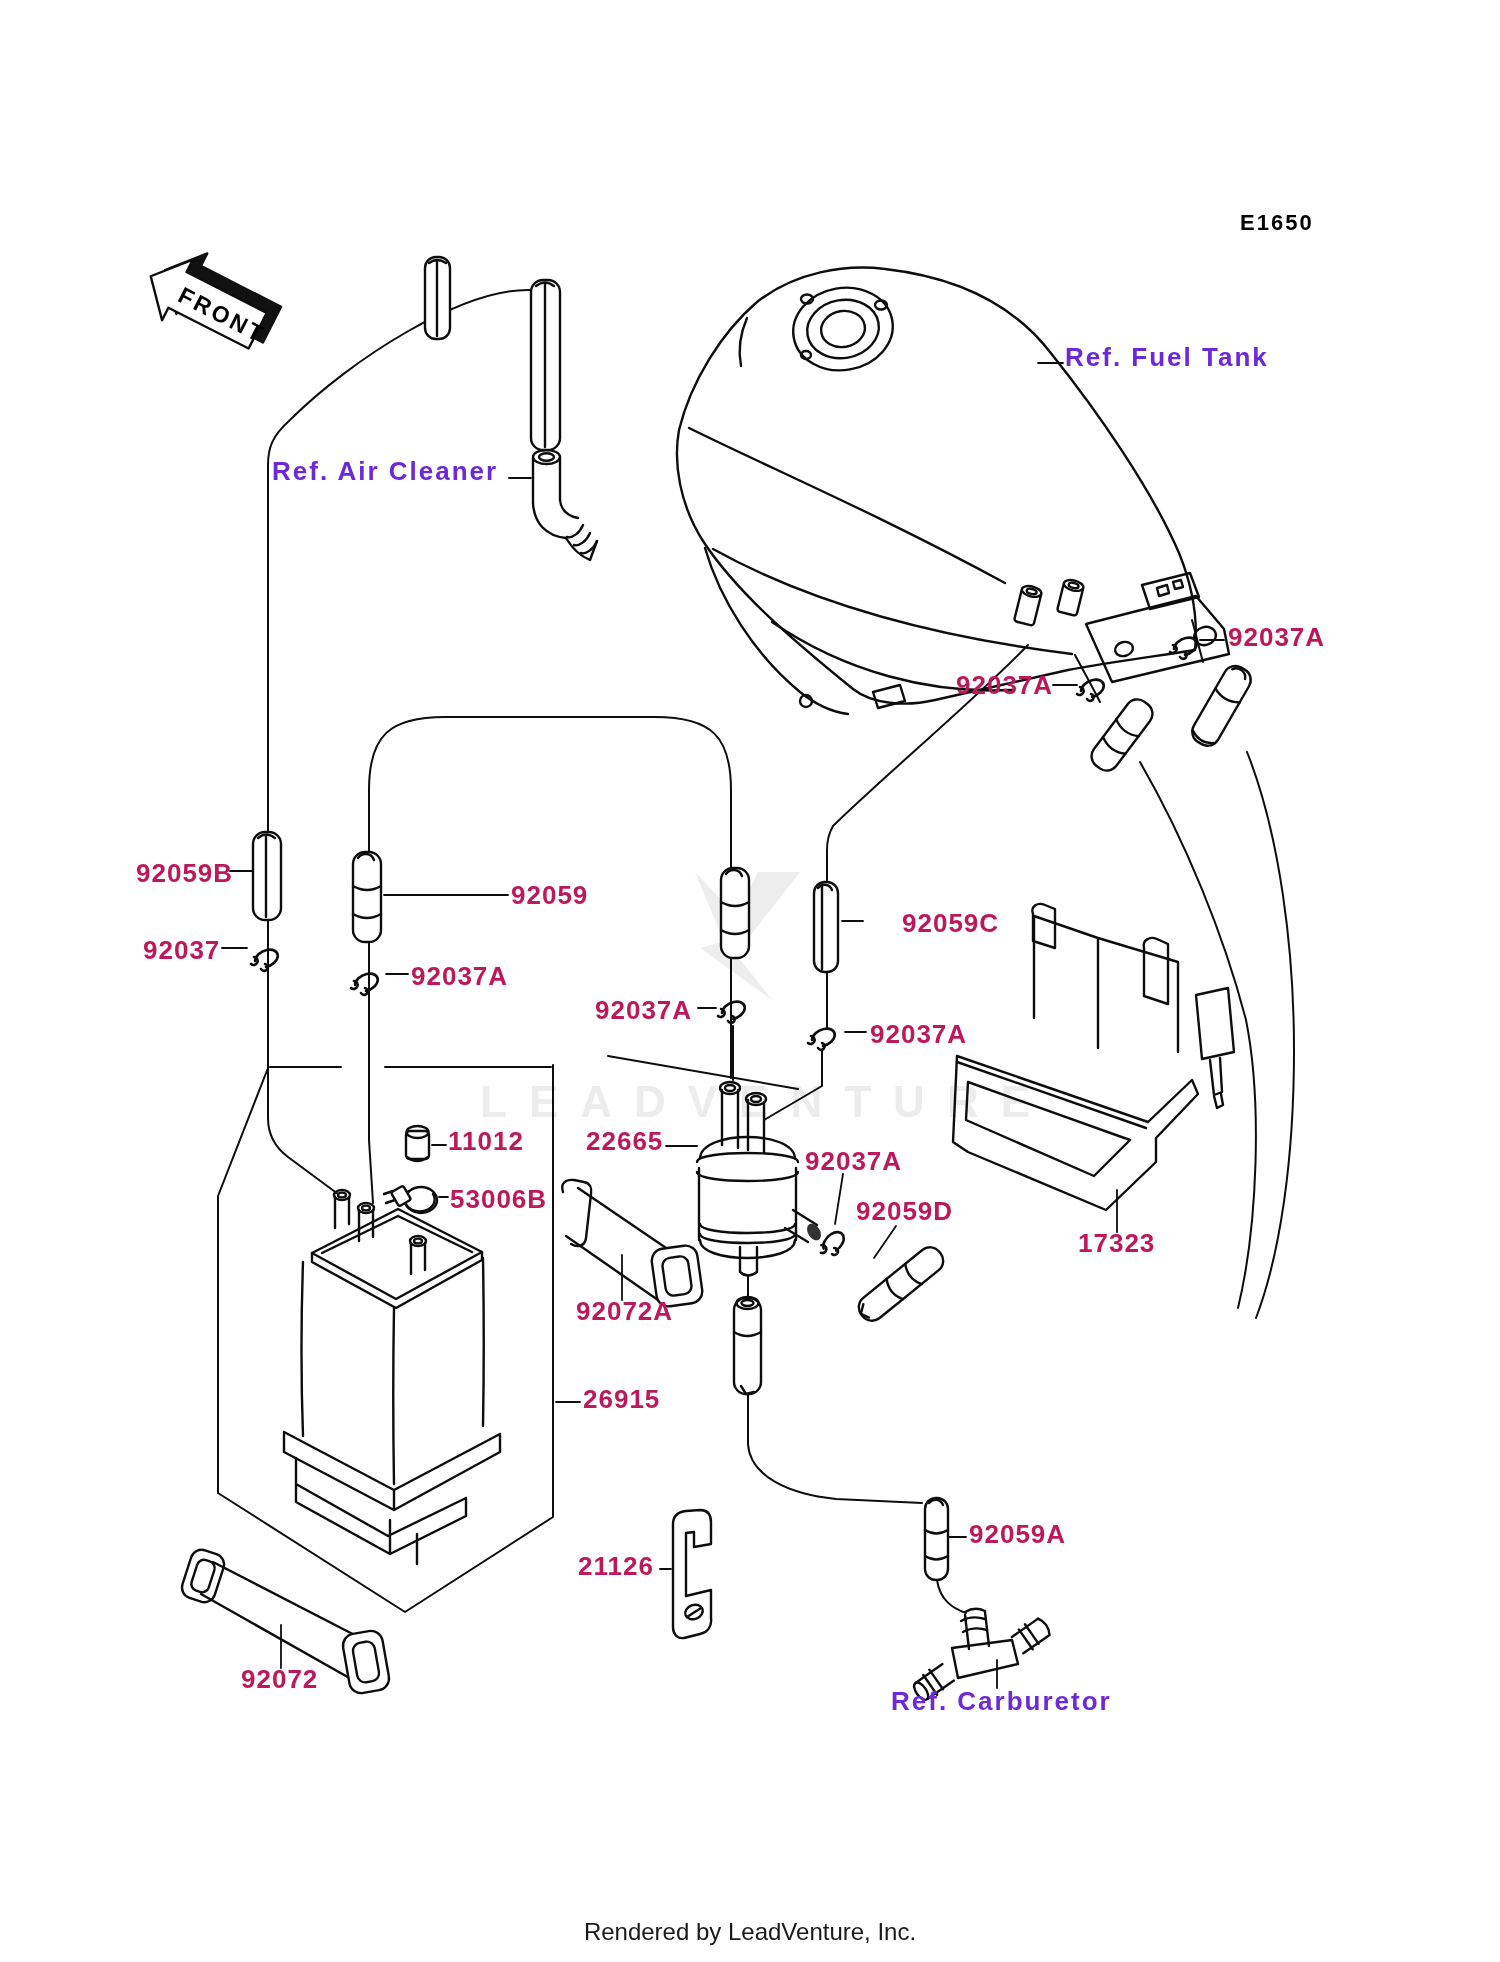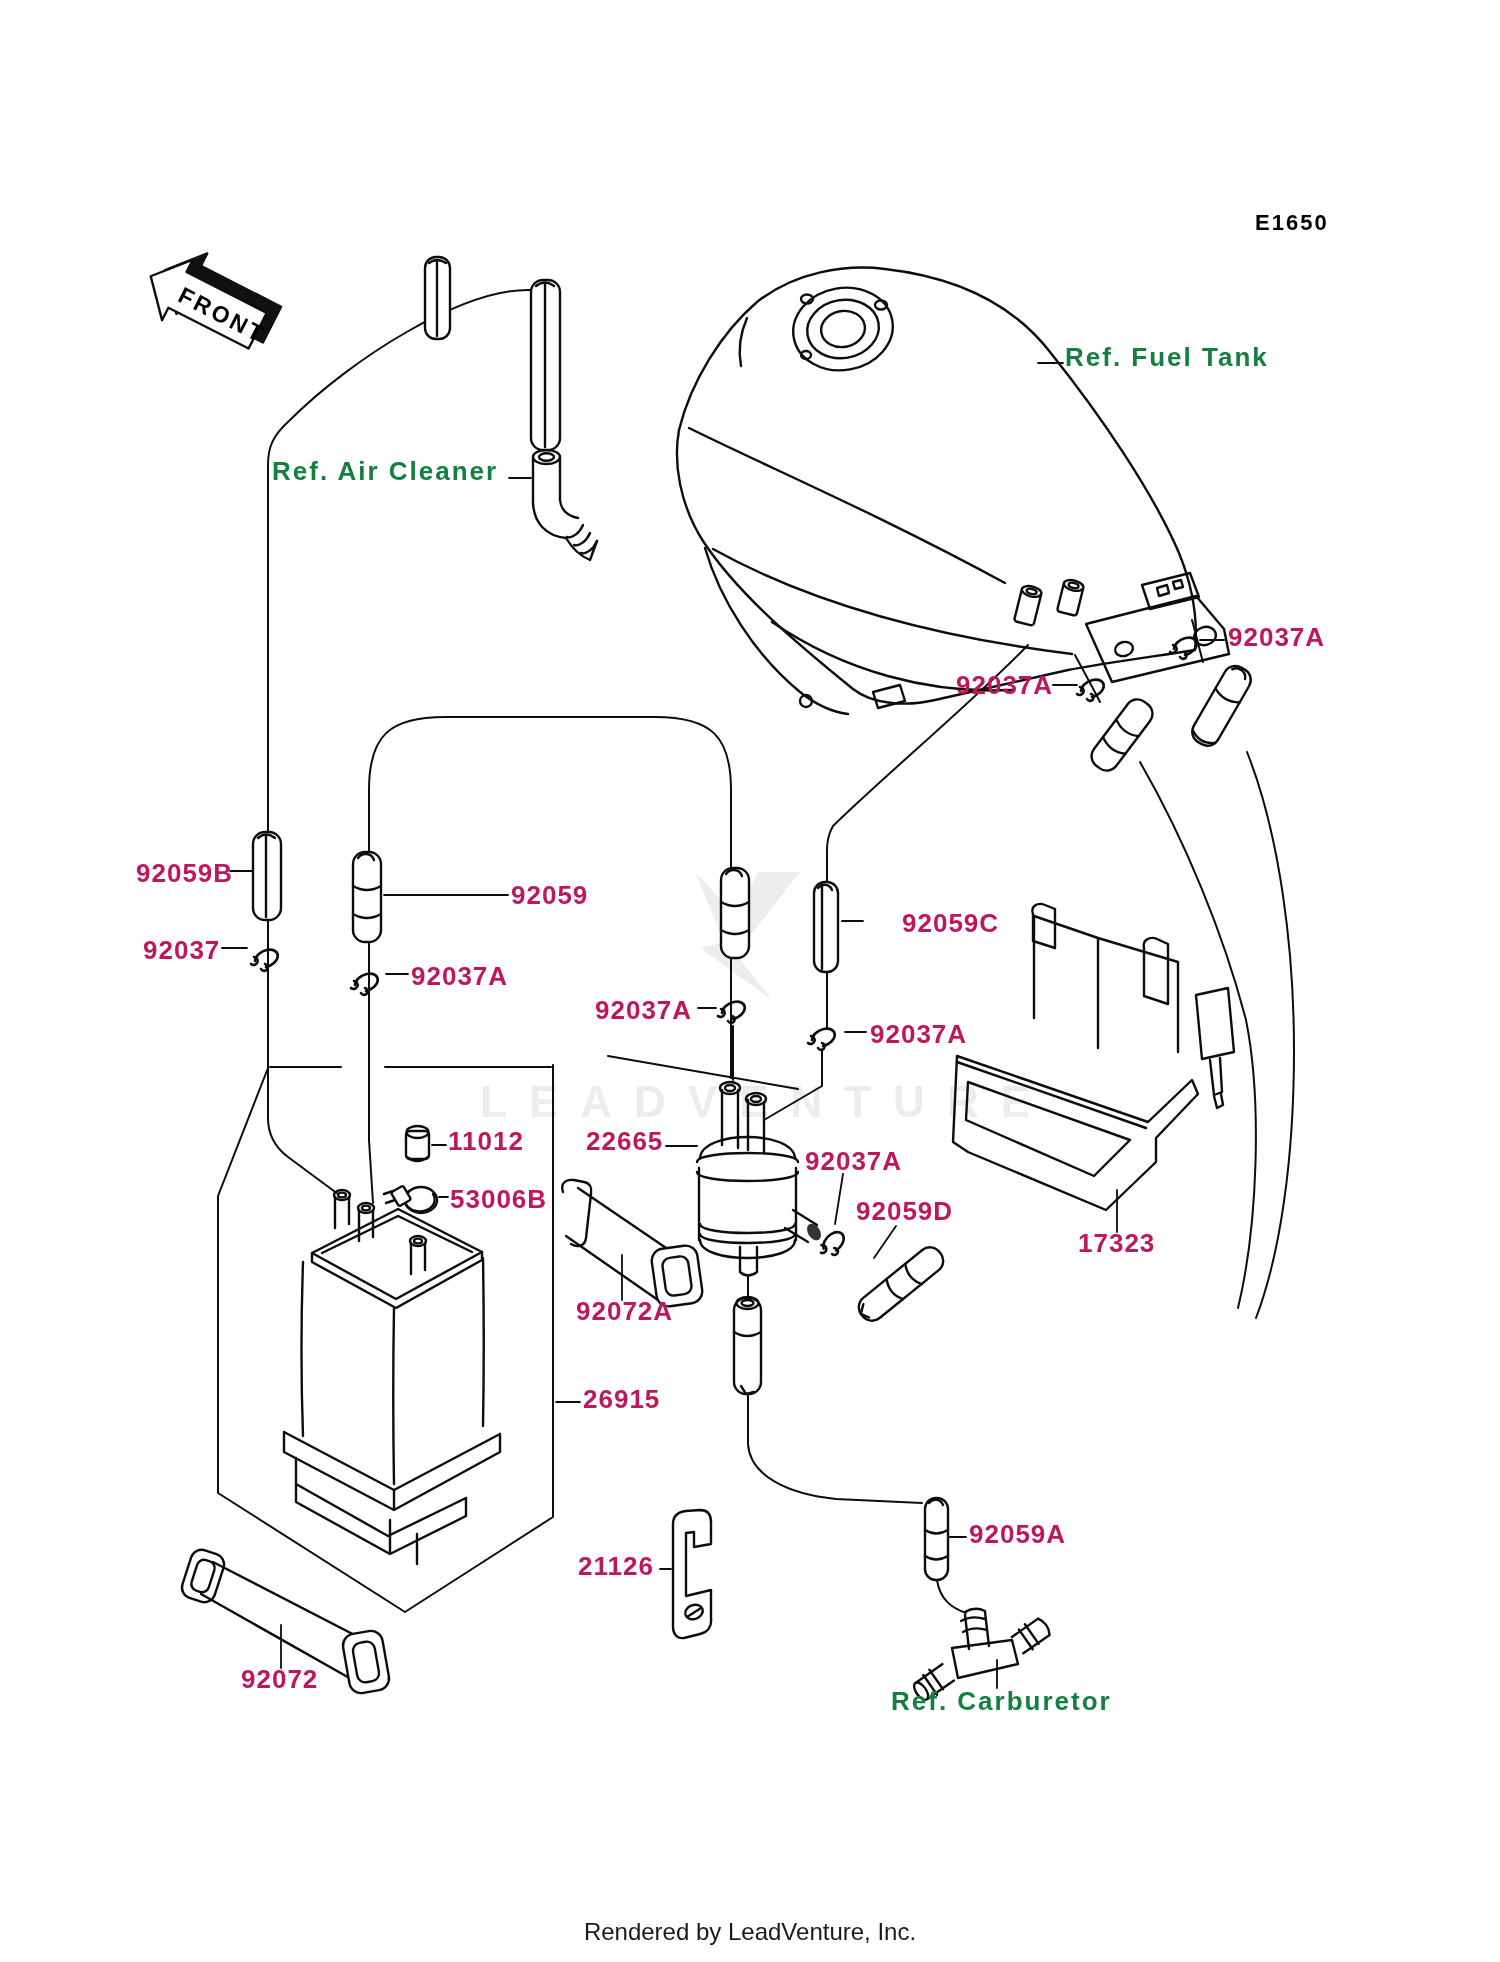--- a/index.html
+++ b/index.html
@@ -2,23 +2,23 @@
 <html><head>
 <meta charset="utf-8">
 <style>
   html,body{margin:0;padding:0;background:#fff;}
   .stage{position:relative;width:1500px;height:1962px;background:#fff;overflow:hidden;
          font-family:"Liberation Sans", sans-serif;}
   svg{position:absolute;left:0;top:0;}
   .plabel{position:absolute;font:bold 26px "Liberation Sans",sans-serif;letter-spacing:1px;
           color:#be185d;white-space:nowrap;}
   .ref{position:absolute;font:bold 26px "Liberation Sans",sans-serif;letter-spacing:2px;
-       color:#15803d;white-space:nowrap;}
+       color:#6d28d9;white-space:nowrap;}
   .code{position:absolute;left:1240px;top:210px;font:bold 22px "Liberation Sans",sans-serif;
-        letter-spacing:2px;color:#000;margin-left:15px;}
+        letter-spacing:2px;color:#000;}
   .credit{position:absolute;left:0;right:0;top:1918px;text-align:center;
           font:24px "Liberation Sans",sans-serif;color:#1a1a1a;}
 </style>
 </head>
 <body>
 
 <div class="stage">
 
 <svg width="1500" height="1962" viewBox="0 0 1500 1962" fill="none" stroke="#0d0d0d" stroke-width="2.4" stroke-linecap="round" stroke-linejoin="round">
 

